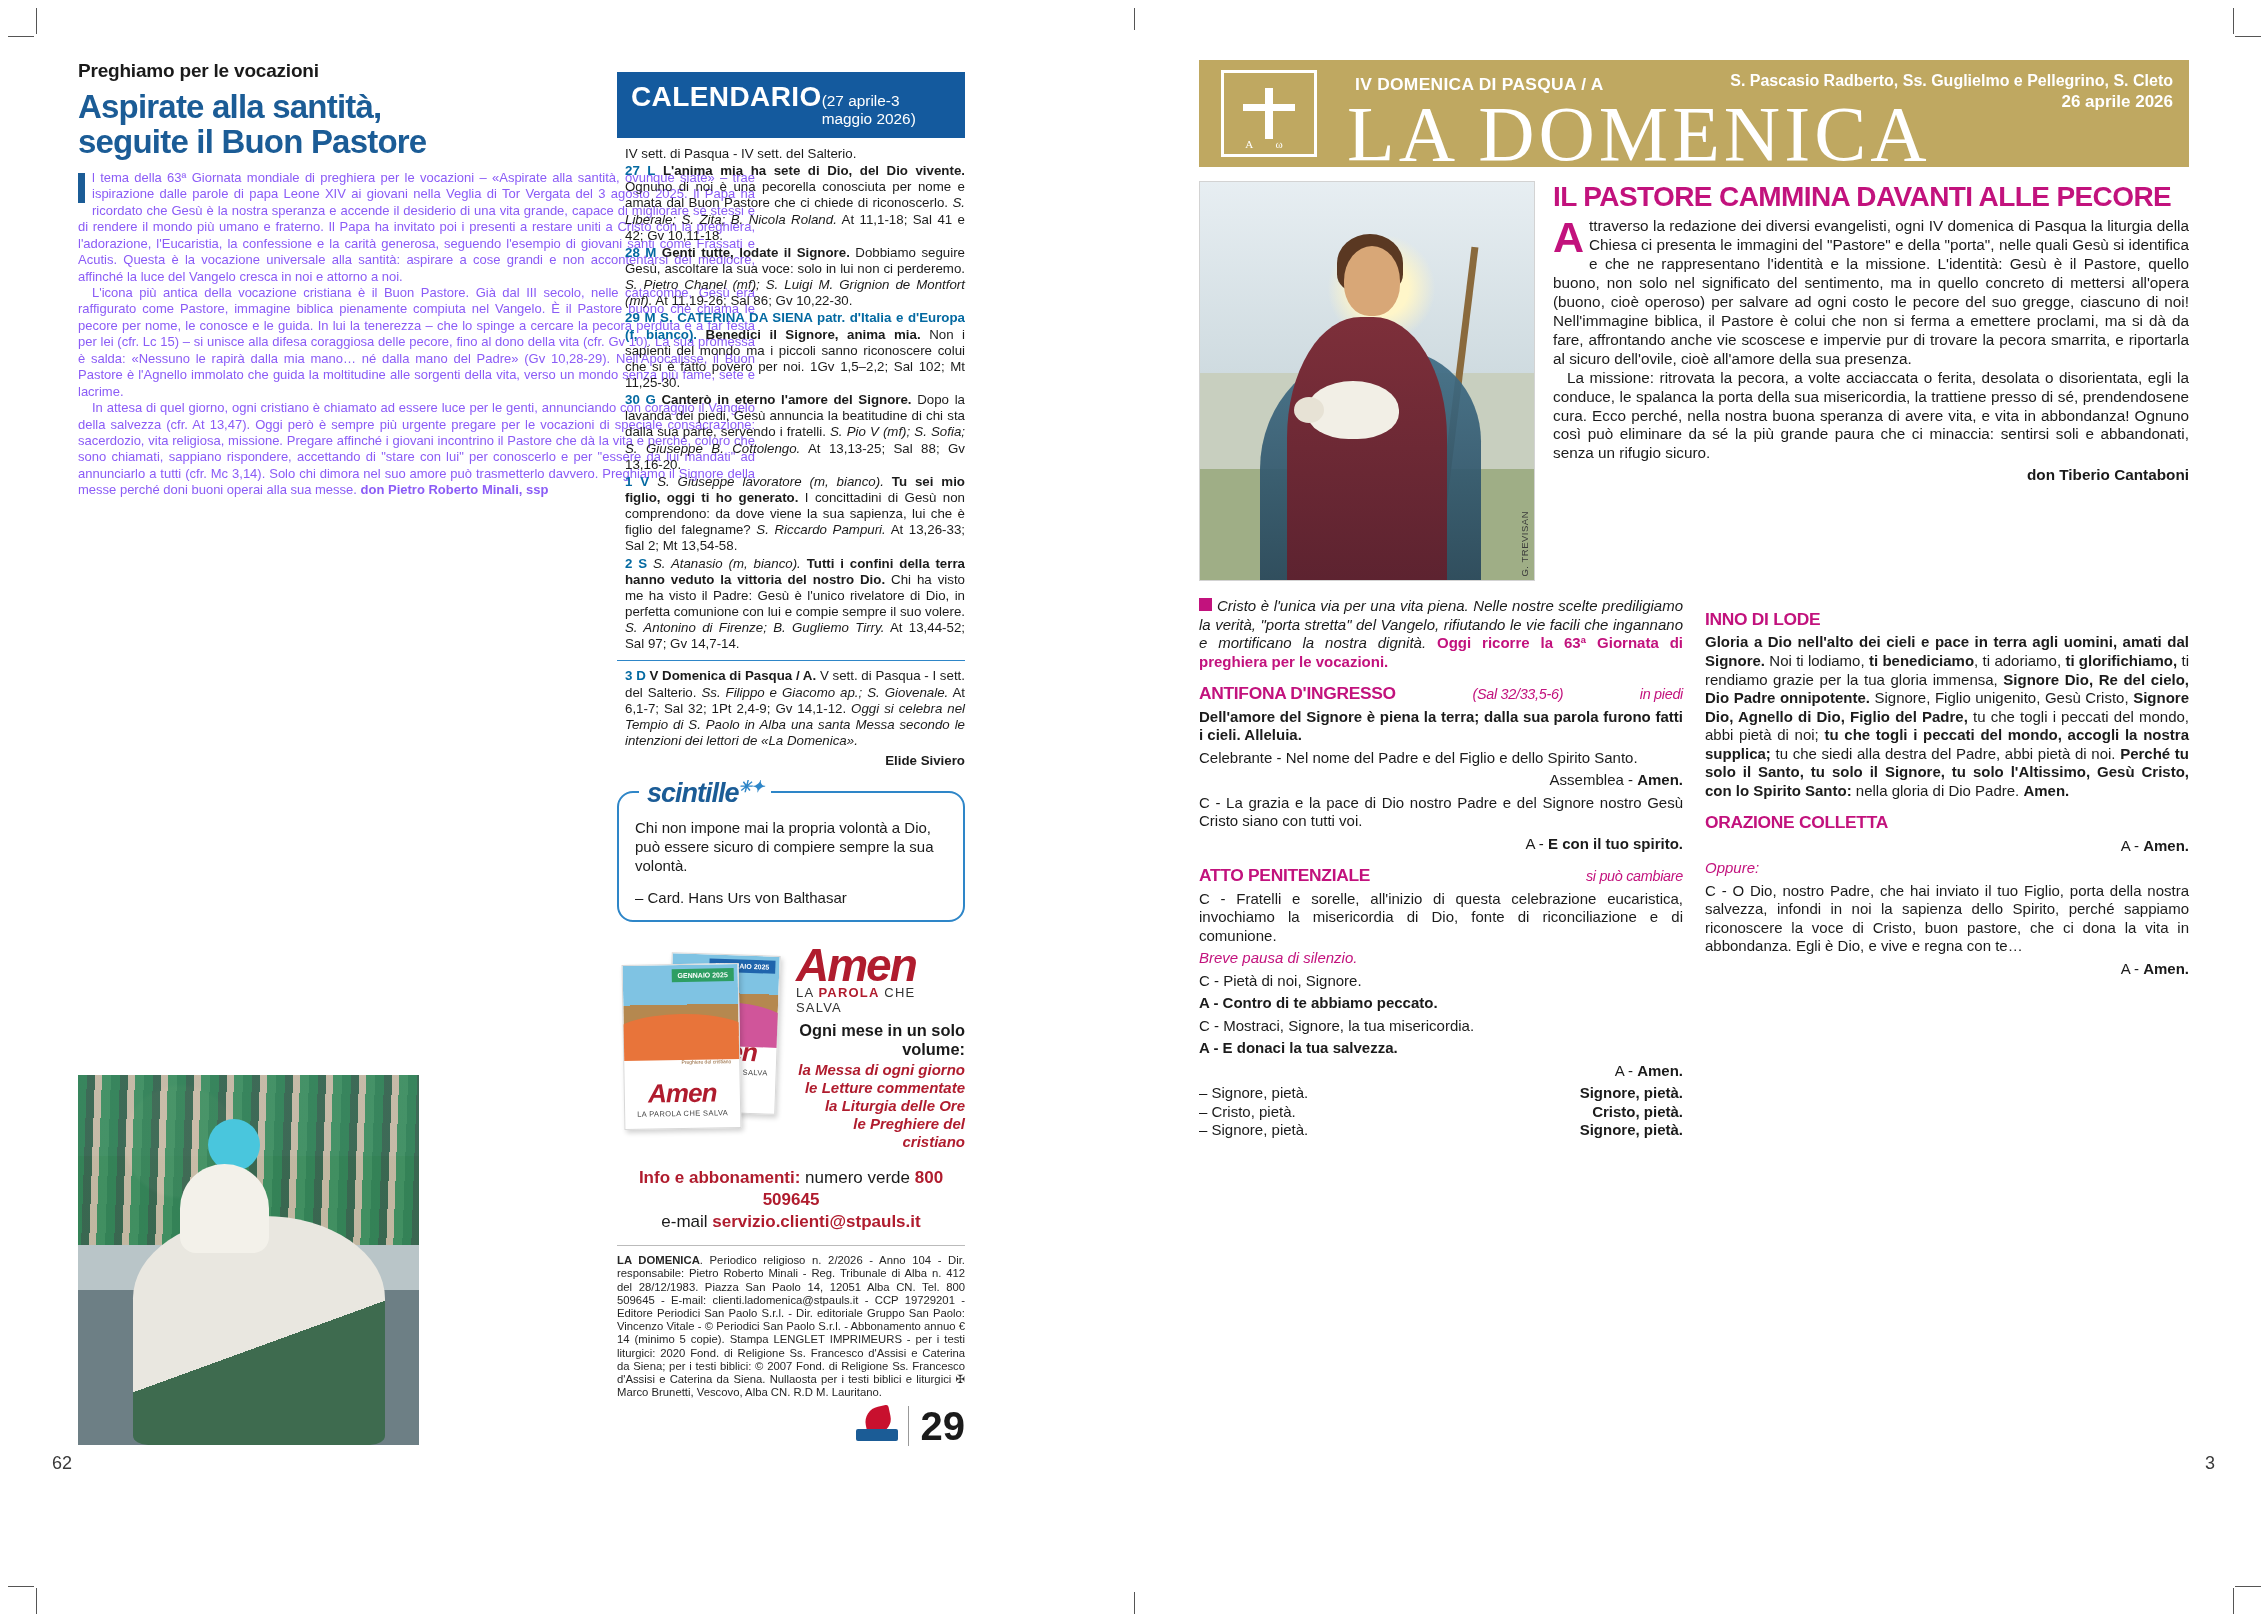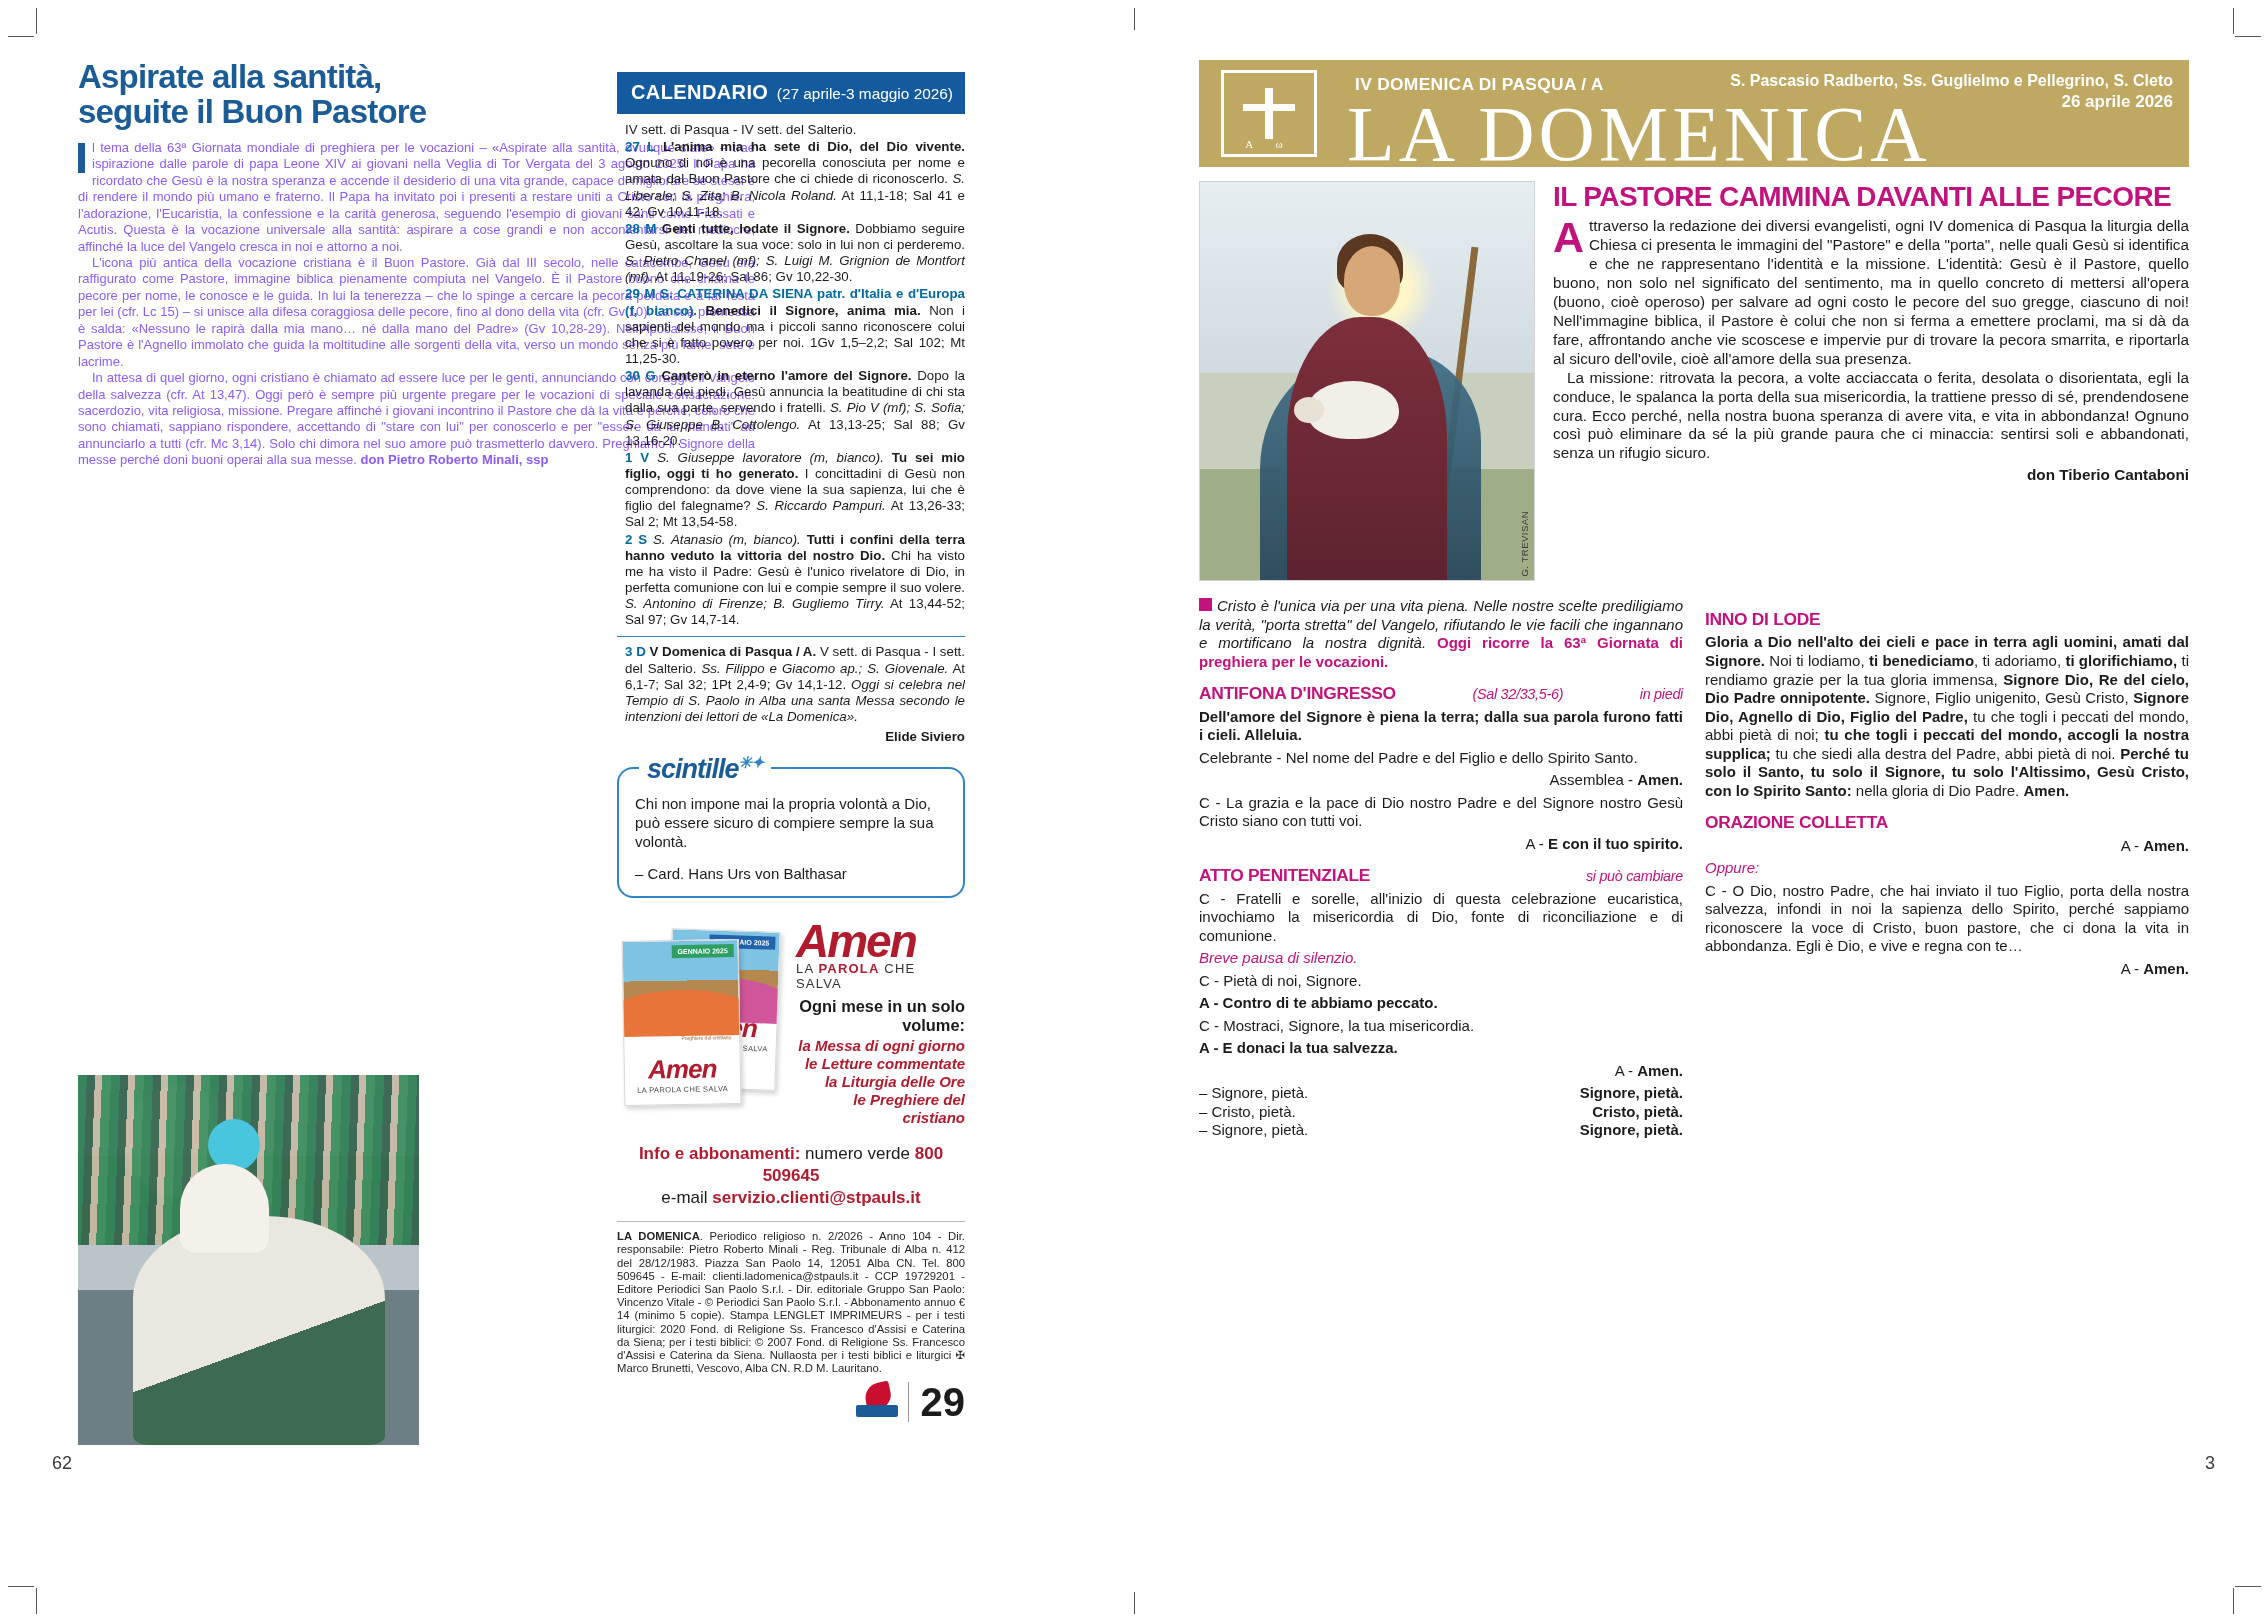--- a/index.html
+++ b/index.html
@@ -71,21 +71,21 @@
     font-size:18px; color:#3a3a3a;
   }
 
   
   #cal-col { position:absolute; left:617px; top:72px; width:348px; }
   .cal-head {
     background:#145a9e; color:#fff; padding:9px 12px 10px 14px;
     display:flex; align-items:baseline; justify-content:space-between;
   }
   .cal-head-title {
-    font-size:20px; font-weight:bold; letter-spacing:0.4px;
+    font-size:28px; font-weight:bold; letter-spacing:0.4px;
   }
   .cal-head-range { font-size:15.4px; }
   .cal-body {
     font-size:13.3px; line-height:1.215; text-align:justify;
     margin-top:8px; color:#1b1b1b;
   }
   .cal-body p { margin:0 0 1px 8px; }
   .cal-day { color:#0369a1; font-weight:bold; }
   .cal-b { font-weight:bold; }
   .cal-i { font-style:italic; }
@@ -260,20 +260,21 @@
   <div class="crop" style="left:2235px;top:36px;width:26px;height:1px;"></div>
   <div class="crop" style="left:36px;top:1588px;width:1px;height:26px;"></div>
   <div class="crop" style="left:8px;top:1586px;width:26px;height:1px;"></div>
   <div class="crop" style="left:2233px;top:1588px;width:1px;height:26px;"></div>
   <div class="crop" style="left:2235px;top:1586px;width:26px;height:1px;"></div>
   <div class="crop" style="left:1134px;top:8px;width:1px;height:22px;"></div>
   <div class="crop" style="left:1134px;top:1592px;width:1px;height:22px;"></div>
 
   <div id="left-page">
 
+    <div class="kicker">Preghiamo per le vocazioni</div>
     <div class="lead-head">
       <div>Aspirate alla santità,</div>
       <div>seguite il Buon Pastore</div>
     </div>
 
     <div class="col-body">
       <p class="first"><span class="dropcap-bar"></span><span>l tema della 63ª Giornata mondiale di preghiera per le vocazioni – «Aspirate alla santità, ovunque siate» – trae ispirazione dalle parole di papa Leone XIV ai giovani nella Veglia di Tor Vergata del 3 agosto 2025. Il Papa ha ricordato che Gesù è la nostra speranza e accende il desiderio di una vita grande, capace di migliorare sé stessi e di rendere il mondo più umano e fraterno. Il Papa ha invitato poi i presenti a restare uniti a Cristo con la preghiera, l'adorazione, l'Eucaristia, la confessione e la carità generosa, seguendo l'esempio di giovani santi come Frassati e Acutis. Questa è la vocazione universale alla santità: aspirare a cose grandi e non accontentarsi del mediocre, affinché la luce del Vangelo cresca in noi e attorno a noi.</span></p>
       <p><span>L'icona più antica della vocazione cristiana è il Buon Pastore. Già dal III secolo, nelle catacombe, Gesù era raffigurato come Pastore, immagine biblica pienamente compiuta nel Vangelo. È il Pastore buono che chiama le pecore per nome, le conosce e le guida. In lui la tenerezza – che lo spinge a cercare la pecora perduta e a far festa per lei (cfr. Lc 15) – si unisce alla difesa coraggiosa delle pecore, fino al dono della vita (cfr. Gv 10). La sua promessa è salda: «Nessuno le rapirà dalla mia mano… né dalla mano del Padre» (Gv 10,28-29). Nell'Apocalisse, il Buon Pastore è l'Agnello immolato che guida la moltitudine alle sorgenti della vita, verso un mondo senza più fame, sete e lacrime.</span></p>
       <p><span>In attesa di quel giorno, ogni cristiano è chiamato ad essere luce per le genti, annunciando con coraggio il Vangelo della salvezza (cfr. At 13,47). Oggi però è sempre più urgente pregare per le vocazioni di speciale consacrazione: sacerdozio, vita religiosa, missione. Pregare affinché i giovani incontrino il Pastore che dà la vita e perché, coloro che sono chiamati, sappiano rispondere, accettando di "stare con lui" per conoscerlo e per "essere da lui mandati" ad annunciarlo a tutti (cfr. Mc 3,14). Solo chi dimora nel suo amore può trasmetterlo davvero. Preghiamo il Signore della messe perché doni buoni operai alla sua messe.</span> <span class="sig">don Pietro Roberto Minali, ssp</span></p>
     </div>

